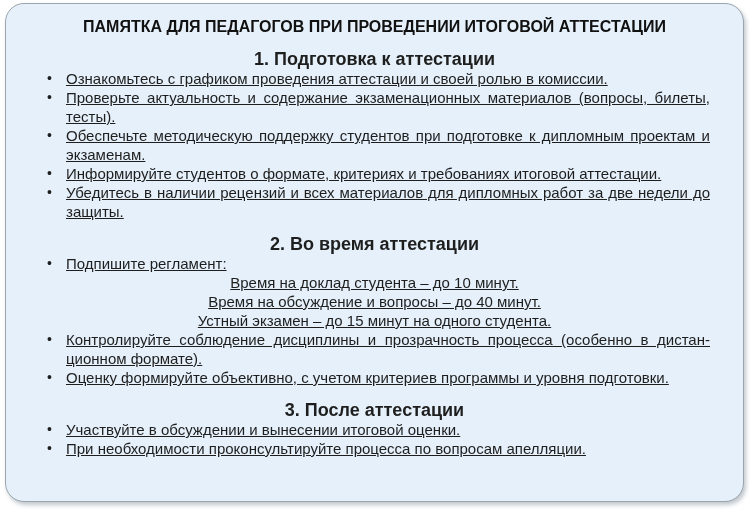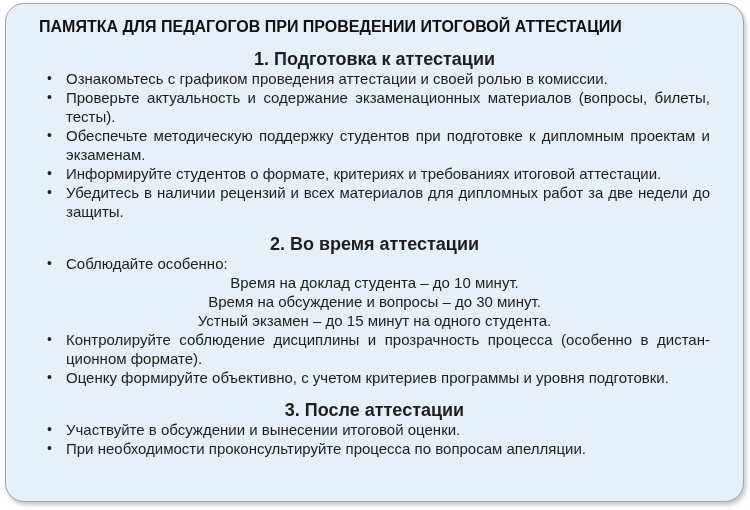--- a/index.html
+++ b/index.html
@@ -25,35 +25,37 @@
     border:1px solid var(--panel-border);
     border-radius:19px;
     box-shadow:2px 3px 4px rgba(100,115,130,0.40);
     padding:10px 33px 0 33px;
   }
   .title{
     margin:3px 0 0 0;
     font-size:16px;
     font-weight:bold;
     line-height:19px;
+    text-align:center;
     color:#111111;
   }
   .section-heading{
     margin:14px 0 0 0;
     font-size:18px;
     font-weight:bold;
     line-height:19px;
     text-align:center;
   }
   ul.memo-list{
     margin:0;padding:0;
     list-style:none;
     font-size:15px;
     line-height:19px;
     text-align:justify;
+    text-decoration:underline;
   }
   ul.memo-list li{
     position:relative;
     padding-left:27px;
   }
   ul.memo-list li.b::before{
     content:"\2022";
     position:absolute;
     left:8px;top:0;
     font-size:14px;
@@ -74,23 +76,23 @@
   <ul class="memo-list">
     <li class="b">Ознакомьтесь с графиком проведения аттестации и своей ролью в комиссии.</li>
     <li class="b">Проверьте актуальность и содержание экзаменационных материалов (вопросы, билеты, тесты).</li>
     <li class="b">Обеспечьте методическую поддержку студентов при подготовке к дипломным проектам и экзаменам.</li>
     <li class="b">Информируйте студентов о формате, критериях и требованиях итоговой аттестации.</li>
     <li class="b">Убедитесь в наличии рецензий и всех материалов для дипломных работ за две недели до защиты.</li>
   </ul>
 
   <h2 class="section-heading">2. Во время аттестации</h2>
   <ul class="memo-list">
-    <li class="b">Соблюдайте особенно:</li>
+    <li class="b">Подпишите регламент:</li>
     <li class="plain">Время на доклад студента – до 10 минут.</li>
-    <li class="plain">Время на обсуждение и вопросы – до 30 минут.</li>
+    <li class="plain">Время на обсуждение и вопросы – до 40 минут.</li>
     <li class="plain">Устный экзамен – до 15 минут на одного студента.</li>
     <li class="b">Контролируйте соблюдение дисциплины и прозрачность процесса (особенно в дистан­ционном формате).</li>
     <li class="b">Оценку формируйте объективно, с учетом критериев программы и уровня подготовки.</li>
   </ul>
 
   <h2 class="section-heading">3. После аттестации</h2>
   <ul class="memo-list">
     <li class="b">Участвуйте в обсуждении и вынесении итоговой оценки.</li>
     <li class="b">При необходимости проконсультируйте процесса по вопросам апелляции.</li>
   </ul>

